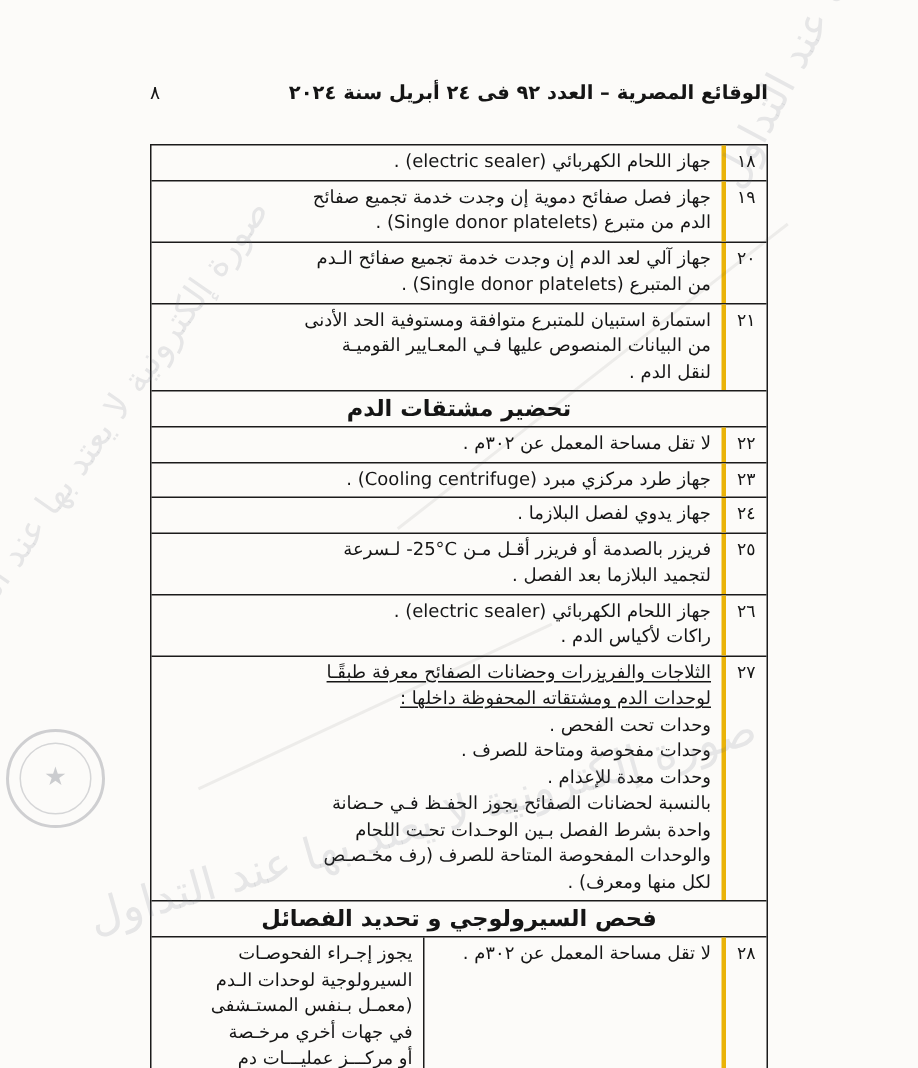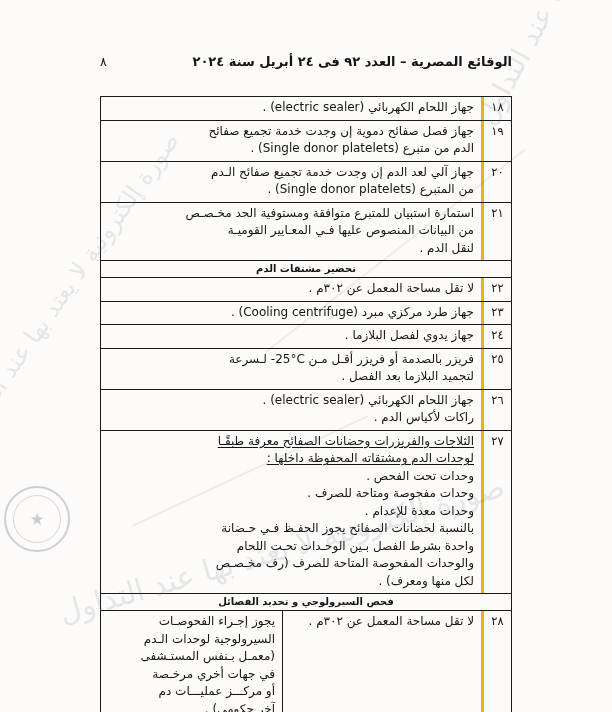--- a/index.html
+++ b/index.html
@@ -34,21 +34,21 @@
   }
   .content-cell { flex:1 1 auto; padding:2px 7px 3px 7px; font-size:12px; line-height:17.5px; }
   .note-cell {
     flex:0 0 182px; border-right:1px solid #1b1b1b;
     padding:2px 7px 3px 7px; font-size:12px; line-height:17.5px;
   }
   .line { text-align:right; }
   .line.u { text-decoration:underline; text-underline-offset:2px; }
   .section-title {
     flex:1 1 auto; text-align:center; font-weight:bold;
-    font-size:10px; padding:2px 0 3px 0;
+    font-size:15px; padding:2px 0 3px 0;
   }
 
   
   .wm {
     position:absolute; direction:rtl; white-space:nowrap;
     color:rgba(110,115,128,0.15); pointer-events:none; z-index:5;
   }
   .wm1 { top:115px; left:470px; font-size:28px; transform:rotate(-62deg); transform-origin:top left; letter-spacing:2px; }
   .wm2 { top:596px; left:55px;  font-size:30px; transform:rotate(-16deg); transform-origin:top left; letter-spacing:1px; }
   .wm3 { top:430px; left:-50px; font-size:24px; transform:rotate(-55deg); transform-origin:top left; }
@@ -98,21 +98,21 @@
       <div class="trow">
         <div class="num-cell">٢٠</div>
         <div class="content-cell">
           <div class="line">جهاز آلي لعد الدم إن وجدت خدمة تجميع صفائح الـدم</div>
           <div class="line">من المتبرع (Single donor platelets) .</div>
         </div>
       </div>
       <div class="trow">
         <div class="num-cell">٢١</div>
         <div class="content-cell">
-          <div class="line">استمارة استبيان للمتبرع متوافقة ومستوفية الحد مخـصـص</div>
+          <div class="line">استمارة استبيان للمتبرع متوافقة ومستوفية الحد الأدنى</div>
           <div class="line">من البيانات المنصوص عليها فـي المعـايير القوميـة</div>
           <div class="line">لنقل الدم .</div>
         </div>
       </div>
       <div class="trow">
         <div class="section-title">تحضير مشتقات الدم</div>
       </div>
       <div class="trow">
         <div class="num-cell">٢٢</div>
         <div class="content-cell">

